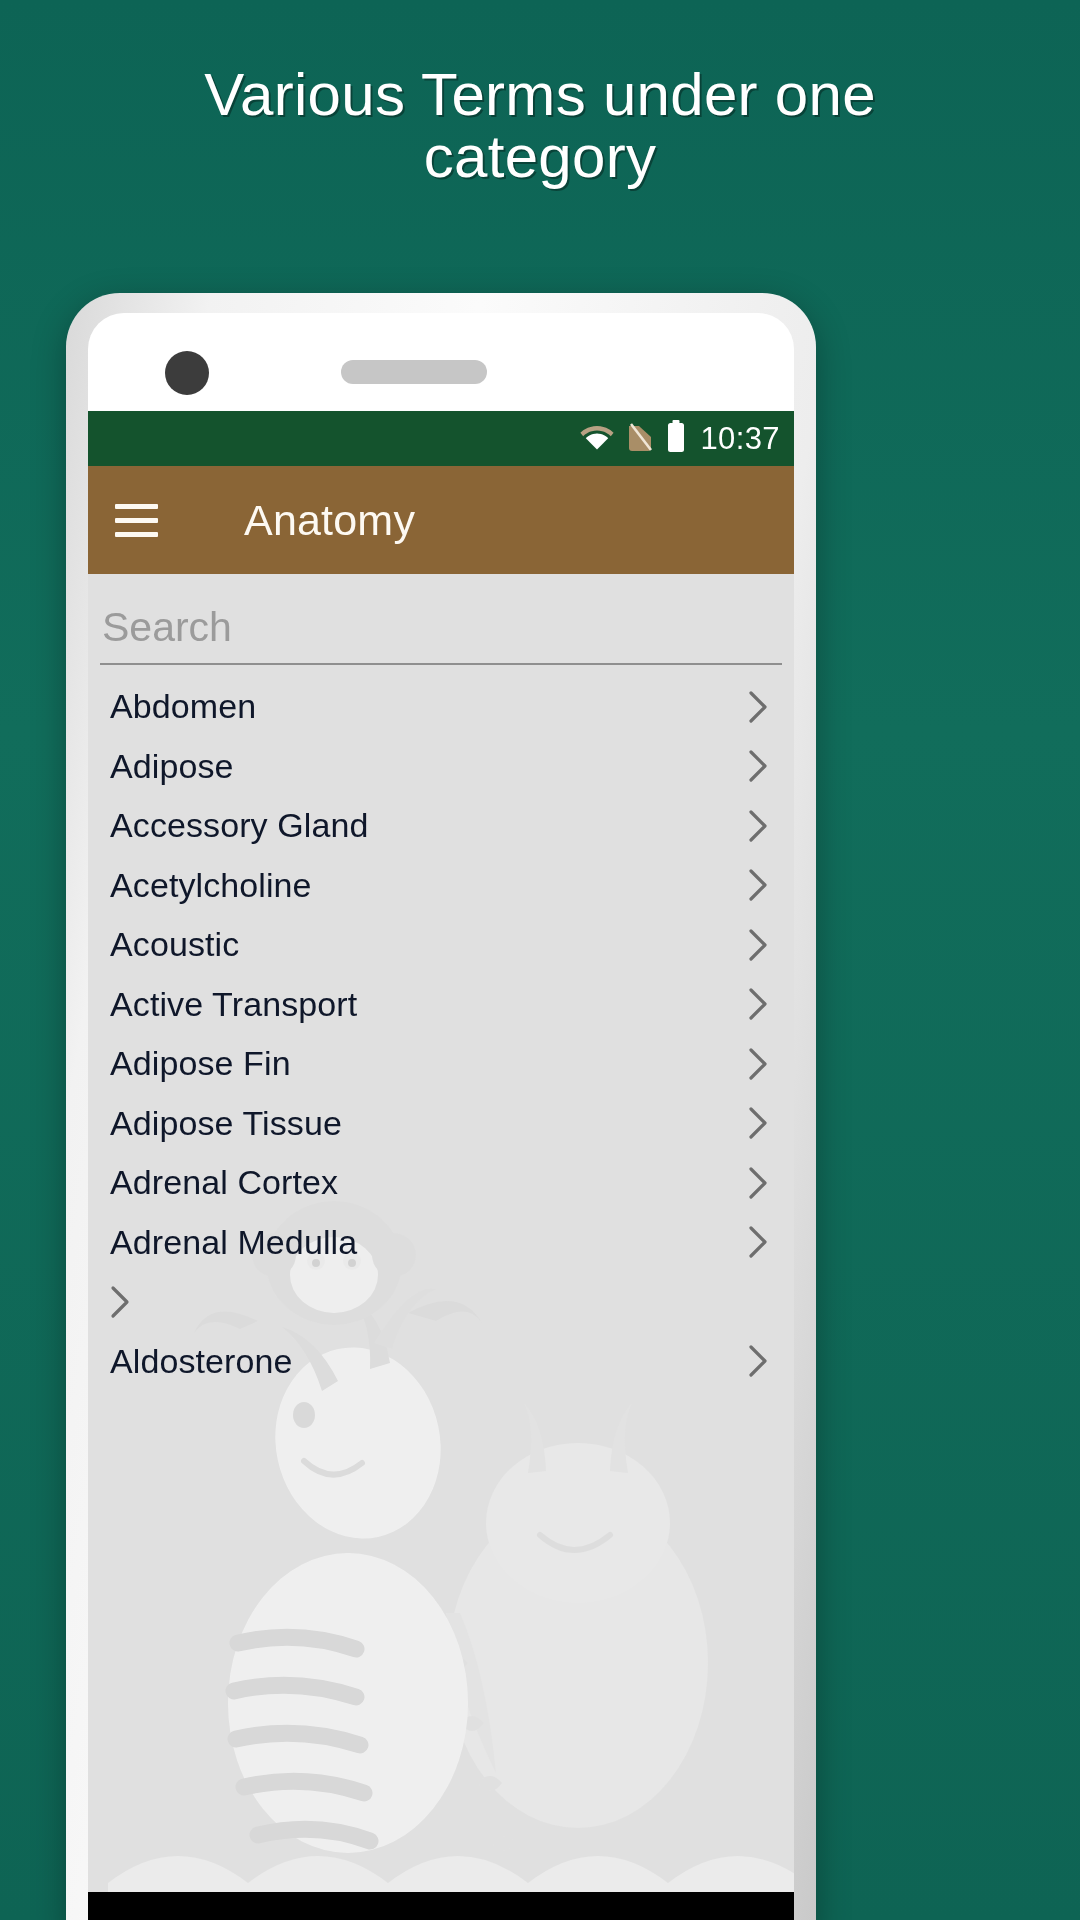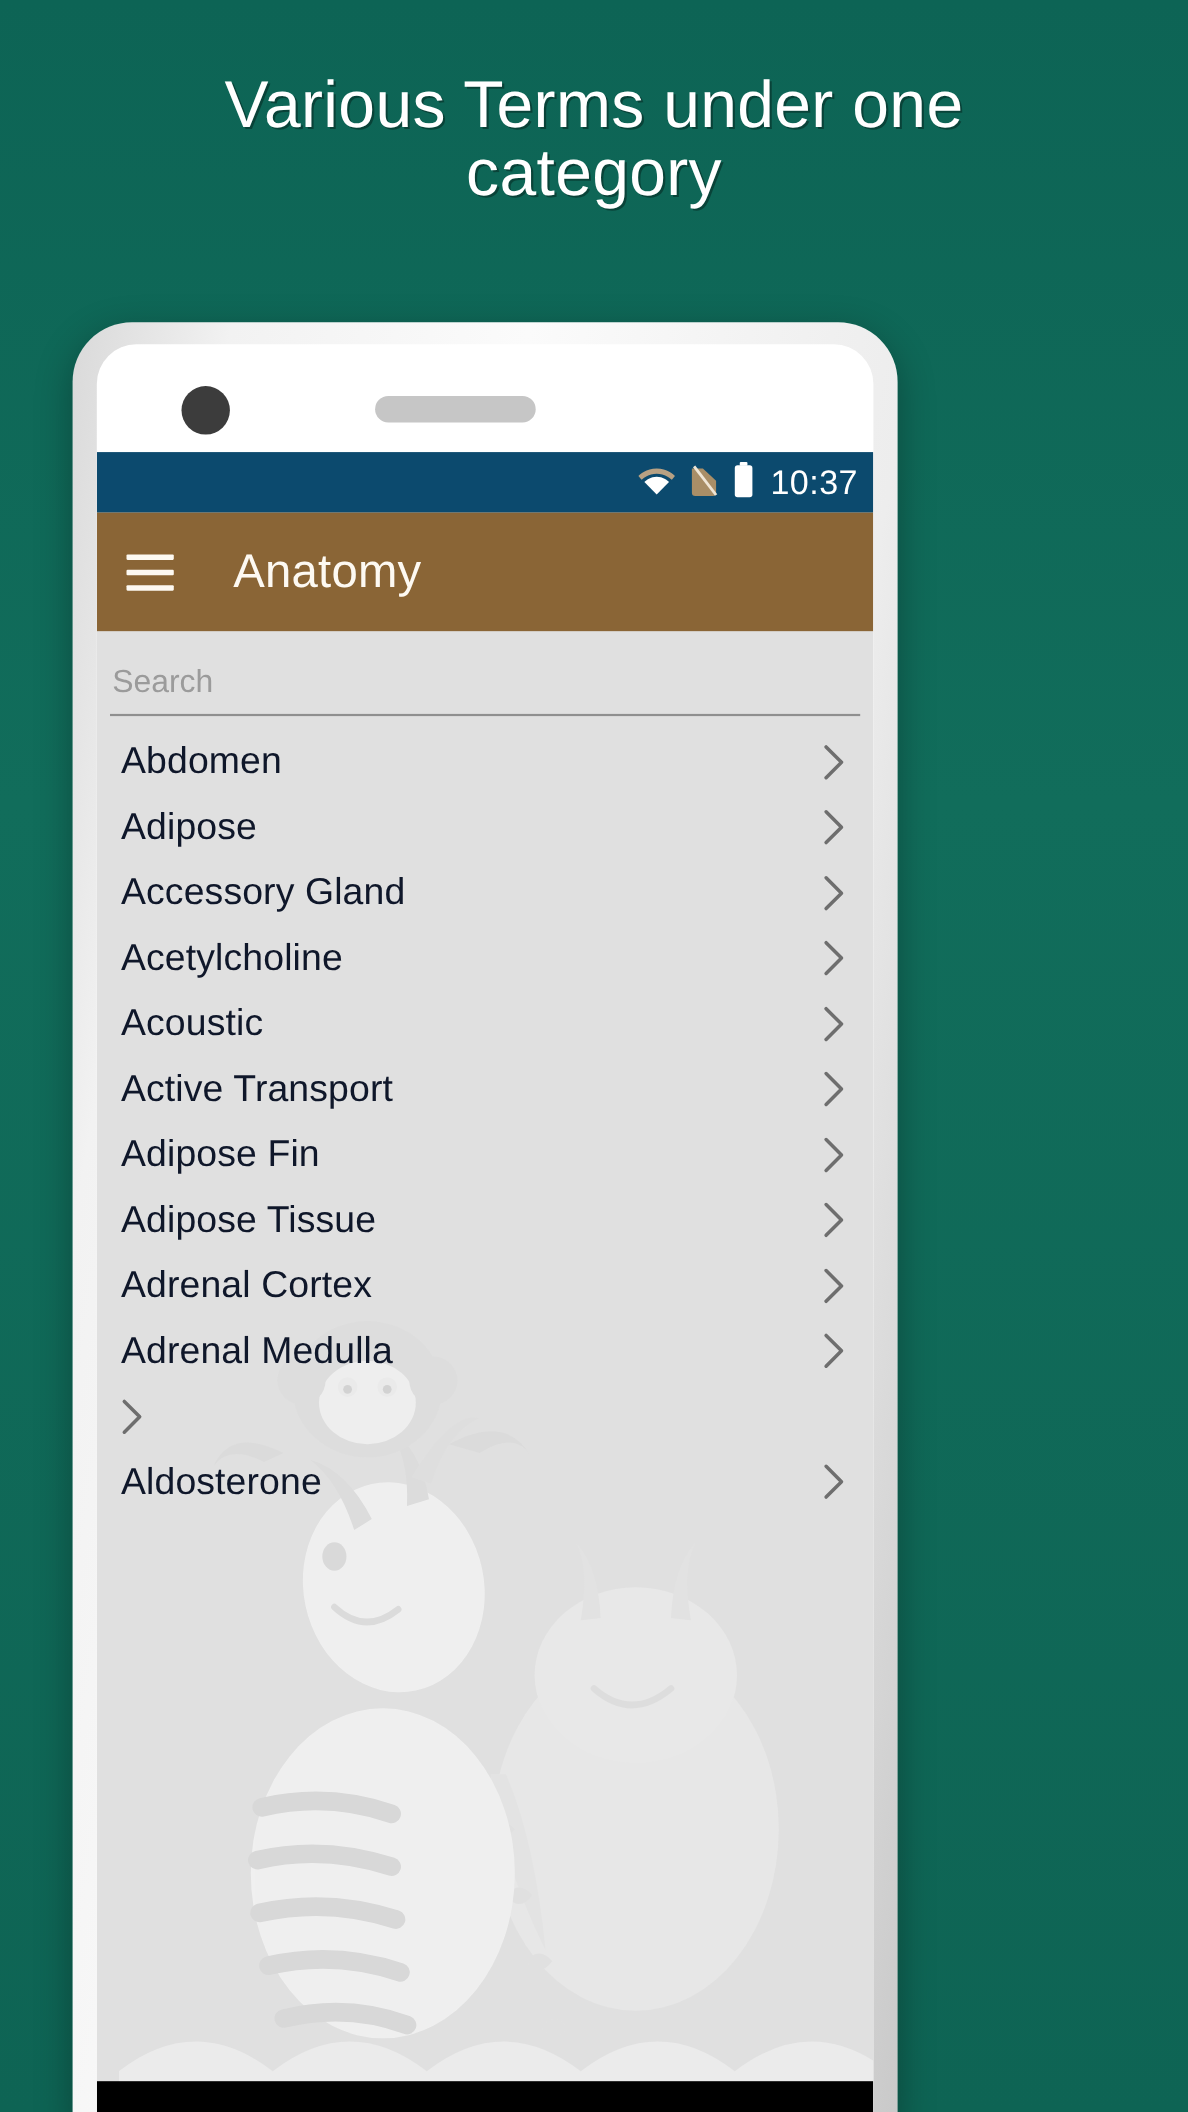--- a/index.html
+++ b/index.html
@@ -89,21 +89,21 @@
     width: 706px;
     height: 1522px;
     background: #e0e0e0;
     overflow: hidden;
   }
 
   
   #status-bar {
     position: relative;
     height: 55px;
-    background: #0c4a6e;
+    background: #14532d;
     display: flex;
     align-items: center;
     justify-content: flex-end;
     padding-right: 14px;
     box-sizing: border-box;
   }
   #status-icons {
     display: flex;
     align-items: center;
     gap: 13px;
@@ -136,21 +136,21 @@
   }
   #hamburger i {
     display: block;
     height: 5px;
     background: #fdf9f2;
     border-radius: 1px;
   }
   #app-title {
     color: #fdf9f2;
     font-size: 43px;
-    margin-left: 54px;
+    margin-left: 86px;
     letter-spacing: 0.2px;
   }
 
   
   #content {
     position: relative;
     height: 1359px;
     background: #e0e0e0;
     overflow: hidden;
   }
@@ -174,21 +174,21 @@
     box-sizing: border-box;
   }
   #search-input {
     width: 100%;
     box-sizing: border-box;
     border: none;
     border-bottom: 2px solid #8f8f8f;
     background: transparent;
     outline: none;
     font-family: "Liberation Sans", sans-serif;
-    font-size: 29px;
+    font-size: 41px;
     color: #1d4ed8;
     padding: 4px 2px 12px 2px;
   }
   #search-input::placeholder {
     color: #9b9b9b;
   }
 
   
   #term-list {
     position: relative;

